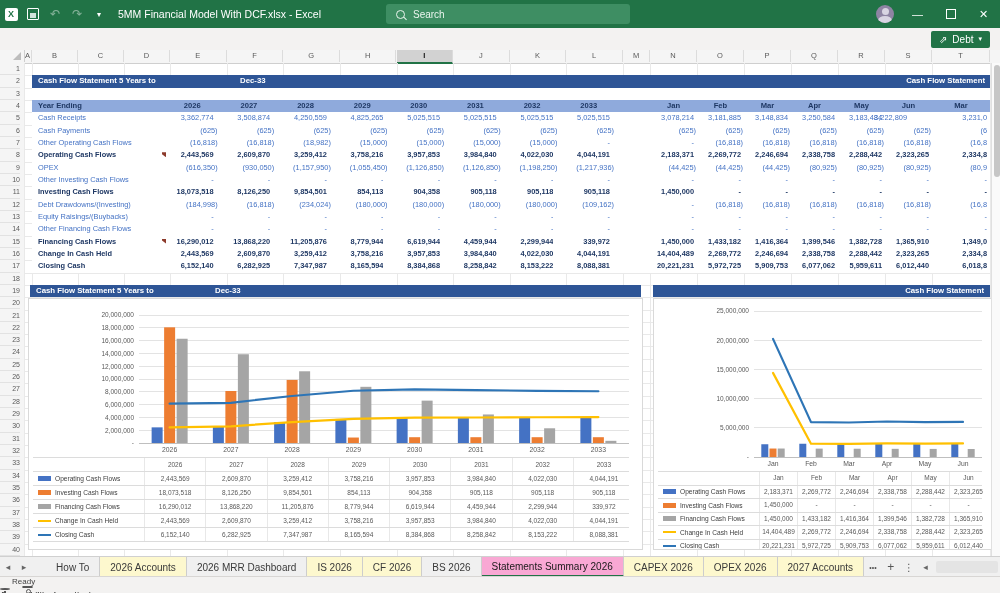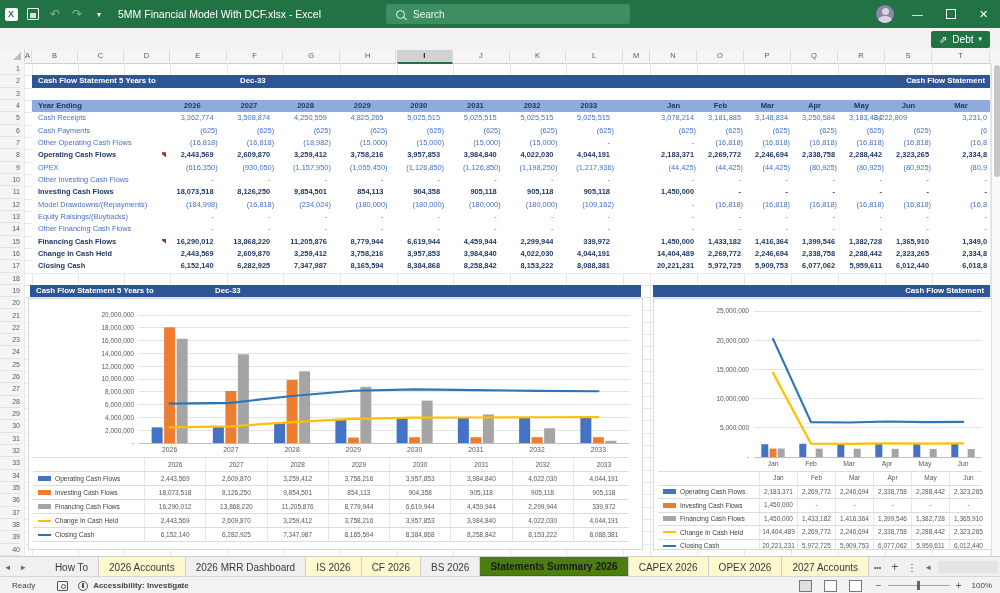--- a/index.html
+++ b/index.html
@@ -60,26 +60,26 @@
           overflow:hidden;white-space:nowrap;}
   .swatch{display:inline-block;margin-right:4px;flex:none;}
   
   #vscroll{left:991px;top:63px;width:9px;height:493px;background:#fafafa;border-left:1px solid #e0e0e0;}
   #vthumb{position:absolute;left:1.5px;top:2px;width:6px;height:112px;background:#c6c6c6;border-radius:3px;cursor:pointer;}
   
   #tabbar{left:0;top:556px;width:1000px;height:20px;background:#f0f0f0;border-top:1px solid #d0d0d0;display:flex;align-items:stretch;font-size:10px;color:#3a3a3a;}
   .tab-nav{width:18px;display:flex;align-items:center;justify-content:center;color:#666;font-size:9px;cursor:pointer;}
   .sheet-tab{padding:0 10px;display:flex;align-items:center;border-right:1px solid #cdcdcd;cursor:pointer;white-space:nowrap;}
   .sheet-tab.yellow{background:#fdf8ce;}
-  .sheet-tab.active{background:#4d7c0f;font-weight:bold;color:#1a1a1a;border-bottom:2px solid #217346;border-right:1px solid #cdcdcd;text-align:center;}
+  .sheet-tab.active{background:#f9a8d4;font-weight:normal;color:#1a1a1a;border-bottom:2px solid #217346;border-right:1px solid #cdcdcd;text-align:center;}
   .tab-ctl{width:20px;display:flex;align-items:center;justify-content:center;color:#555;cursor:pointer;}
   #hscroll{position:relative;width:70px;margin:4px 2px;background:#e4e4e4;border-radius:2px;}
   
   #statusbar{left:0;top:576px;width:1000px;height:17px;background:#f3f2f1;border-top:1px solid #d8d6d4;
-             display:flex;align-items:center;font-size:8px;color:#444;}
+             display:flex;font-size:8px;color:#444;flex-direction:column;}
   .macro-icon{width:9px;height:8px;border:1px solid #555;border-radius:1px;position:relative;margin:0 10px 0 22px;}
   .macro-icon:after{content:"";position:absolute;left:3px;top:2px;width:3px;height:3px;border:1px solid #555;border-radius:50%;}
   .acc-icon{width:8px;height:8px;border:1px solid #555;border-radius:50%;position:relative;margin-right:5px;}
   .acc-icon:after{content:"";position:absolute;left:2.6px;top:1.5px;width:2px;height:5px;background:#555;}
   .view-icon{width:11px;height:10px;border:1px solid #777;margin-left:12px;cursor:pointer;background:#fff;}
   .view-icon.sel{background:#dfdfdf;}
   #zoom-track{position:relative;width:62px;height:1px;background:#a6a6a6;margin:0 6px;}
   #zoom-thumb{position:absolute;left:29px;top:-4px;width:3px;height:9px;background:#666;cursor:pointer;}
   .zoom-sign{font-size:10px;color:#555;cursor:pointer;line-height:10px;}
 </style>
@@ -397,21 +397,21 @@
         <div class="cell num total" style="left: 566.4px; width: 43.6px;">905,118</div>
         <div class="cell num total" style="left: 650px; width: 44px;">1,450,000</div>
         <div class="cell num total" style="left: 697px; width: 44px;">-</div>
         <div class="cell num total" style="left: 744px; width: 44px;">-</div>
         <div class="cell num total" style="left: 791px; width: 44px;">-</div>
         <div class="cell num total" style="left: 838px; width: 44px;">-</div>
         <div class="cell num total" style="left: 885px; width: 44px;">-</div>
         <div class="cell num total" style="left: 932px; width: 55px;">-</div>
       </div>
       <div class="abs" style="left: 0px; top: 198.575px; width: 1000px; height: 12.325px;">
-        <div class="cell lbl detail" style="left: 36px; width: 128px;">Model Drawdowns/(Repayments)</div>
+        <div class="cell lbl detail" style="left: 36px; width: 128px;">Debt Drawdowns/(Investing)</div>
         <div class="cell num detail" style="left: 170px; width: 47.6px;">(184,998)</div>
         <div class="cell num detail" style="left: 226.6px; width: 47.6px;">(16,818)</div>
         <div class="cell num detail" style="left: 283.3px; width: 47.6px;">(234,024)</div>
         <div class="cell num detail" style="left: 339.9px; width: 47.6px;">(180,000)</div>
         <div class="cell num detail" style="left: 396.5px; width: 47.6px;">(180,000)</div>
         <div class="cell num detail" style="left: 453.1px; width: 47.6px;">(180,000)</div>
         <div class="cell num detail" style="left: 509.8px; width: 47.6px;">(180,000)</div>
         <div class="cell num detail" style="left: 566.4px; width: 47.6px;">(109,162)</div>
         <div class="cell num detail" style="left: 650px; width: 44px;">-</div>
         <div class="cell num detail" style="left: 697px; width: 46px;">(16,818)</div>

